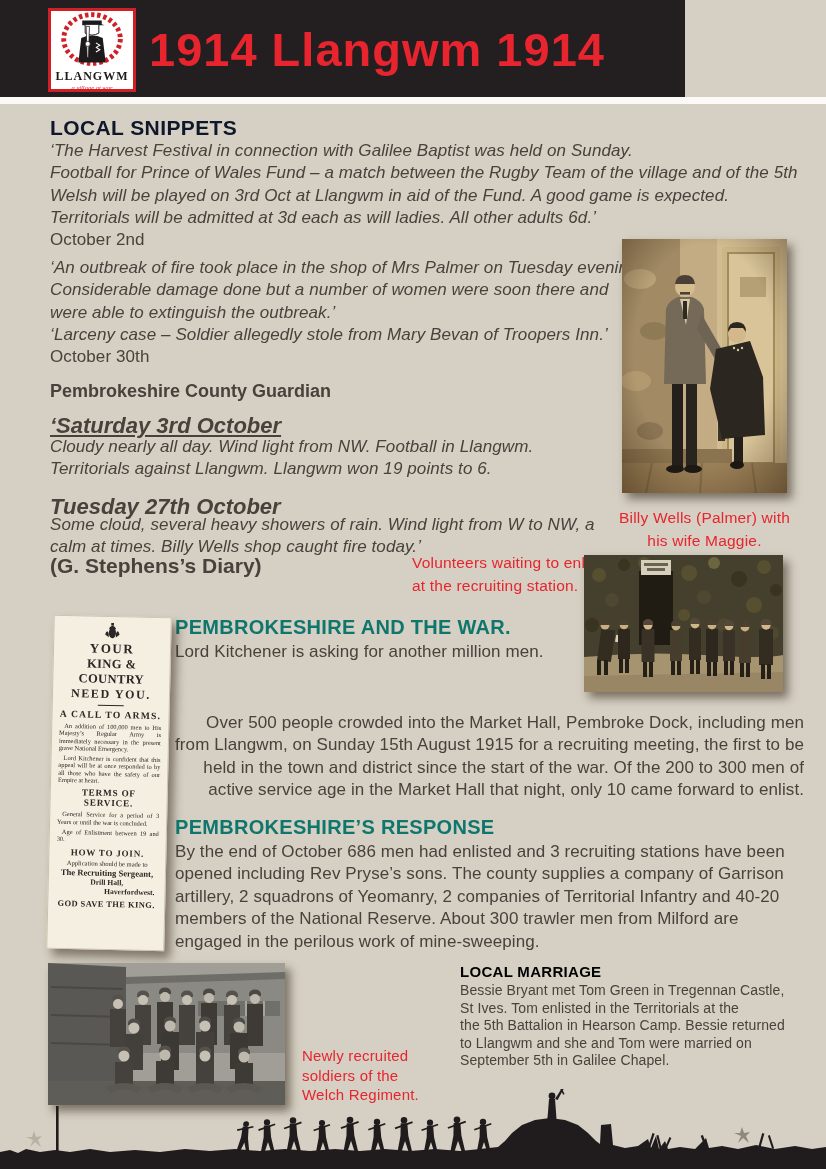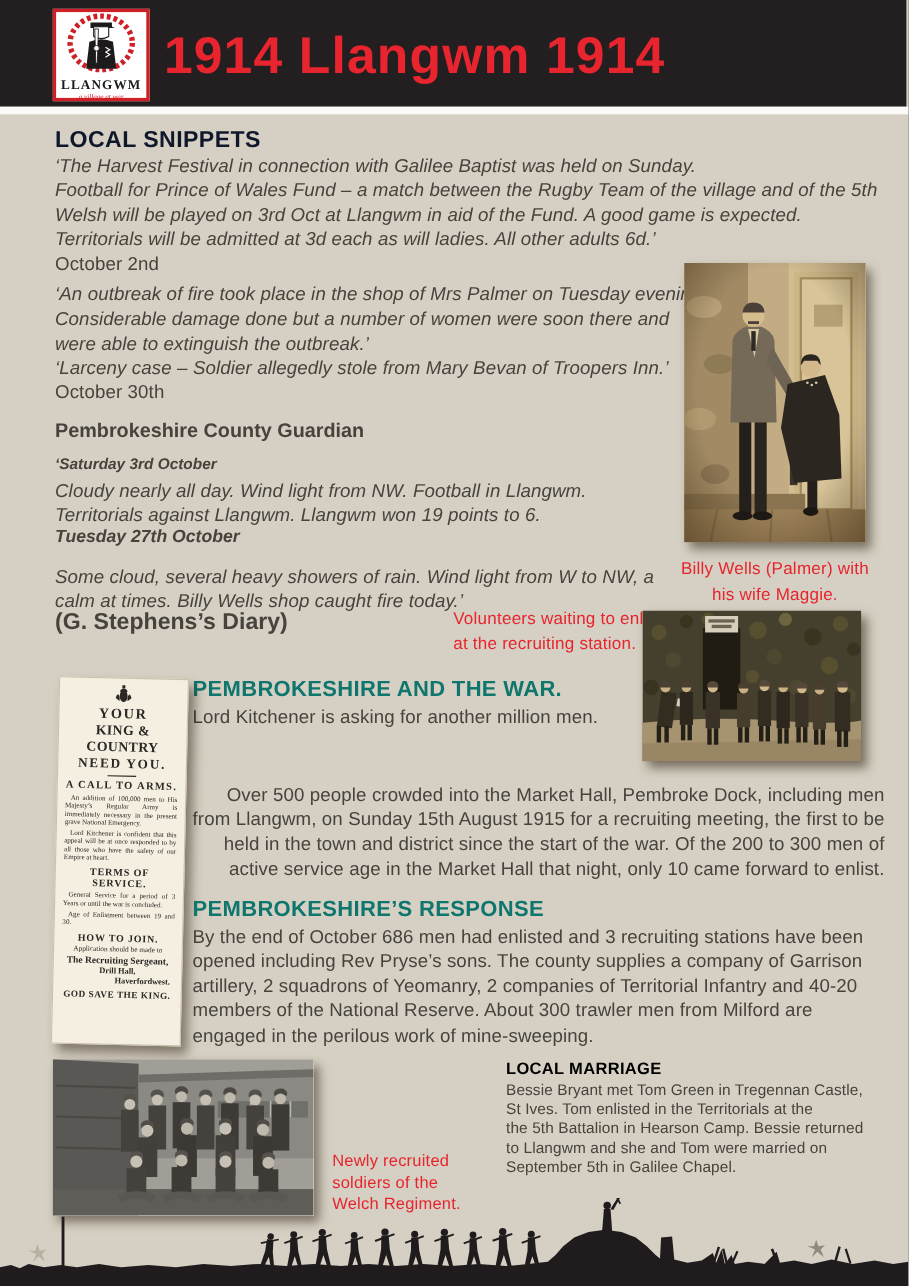--- a/index.html
+++ b/index.html
@@ -10,21 +10,21 @@
   .i{font-style:italic;}
   .ln{display:block;white-space:nowrap;}
   .t17{font-size:17px;line-height:22.4px;letter-spacing:.1px;}
   .t14{font-size:14px;line-height:17.6px;letter-spacing:.1px;}
   .h-main{font-size:21px;font-weight:700;letter-spacing:.4px;color:#0f172a;}
   .h-sec{font-size:20px;font-weight:700;letter-spacing:.3px;color:#0f766e;}
   .h-small{font-size:15px;font-weight:700;letter-spacing:.3px;color:#000000;}
   .cap{color:#e8242e;font-size:15.5px;line-height:23px;letter-spacing:.2px;}
   .cap19{line-height:19.5px;font-size:15px;}
   
-  .header{position:absolute;left:0;top:0;width:824px;height:97px;background:#231f20;}
+  .header{position:absolute;left:0;top:0;width:685px;height:97px;background:#231f20;}
   .white-strip{position:absolute;left:0;top:97px;width:826px;height:7px;background:#fbfaf6;}
   .logo{position:absolute;left:48px;top:8px;width:88px;height:84px;background:#ffffff;
         border:3px solid #cf2027;box-sizing:border-box;z-index:5;text-align:center;}
   .logo-name{font-size:12px;font-weight:700;letter-spacing:1px;color:#1d1a1b;margin-top:-2px;
              font-family:"Liberation Serif",serif;}
   .logo-tagline{font-size:6.5px;font-style:italic;color:#cf2027;font-family:"Liberation Serif",serif;}
   .title{position:absolute;left:149px;top:22px;font-size:47px;font-weight:700;color:#e8242e;letter-spacing:1px;}
   
   .photo{position:absolute;box-shadow:5px 6px 9px rgba(45,32,18,.55);}
   .photo svg{display:block;}
@@ -84,27 +84,27 @@
   <div class="abs t17 i" style="left:50px;top:257px;">
     <span class="ln">‘An outbreak of fire took place in the shop of Mrs Palmer on Tuesday evening.</span>
     <span class="ln">Considerable damage done but a number of women were soon there and</span>
     <span class="ln">were able to extinguish the outbreak.’</span>
     <span class="ln">‘Larceny case – Soldier allegedly stole from Mary Bevan of Troopers Inn.’</span>
   </div>
   <div class="abs t17" style="left:50px;top:346px;">October 30th</div>
 
   <div class="abs b" style="left:50px;top:381px;font-size:18px;">Pembrokeshire County Guardian</div>
 
-  <div class="abs b i" style="left:50px;top:413px;font-size:14px;">‘Saturday 3rd October</div>
+  <div class="abs b i" style="left:50px;top:413px;font-size:22px;text-decoration:underline;">‘Saturday 3rd October</div>
   <div class="abs t17 i" style="left:50px;top:436px;">
     <span class="ln">Cloudy nearly all day.  Wind light from NW.  Football in Llangwm.</span>
     <span class="ln">Territorials against Llangwm.  Llangwm won 19 points to 6.</span>
   </div>
 
-  <div class="abs b i" style="left:50px;top:480px;font-size:16px;">Tuesday 27th October</div>
+  <div class="abs b i" style="left:50px;top:494px;font-size:22px;">Tuesday 27th October</div>
   <div class="abs t17 i" style="left:50px;top:514px;">
     <span class="ln">Some cloud, several heavy showers of rain.  Wind light from W to NW, a</span>
     <span class="ln">calm at times. Billy Wells shop caught fire today.’</span>
   </div>
   <div class="abs b" style="left:50px;top:554px;font-size:21px;">(G. Stephens’s Diary)</div>
 
   <div class="photo" style="left:622px;top:239px;width:165px;height:254px;">
     <svg width="165" height="254" viewBox="0 0 165 254">
       <defs>
         <radialGradient id="vgn1" cx="50%" cy="45%" r="78%">

